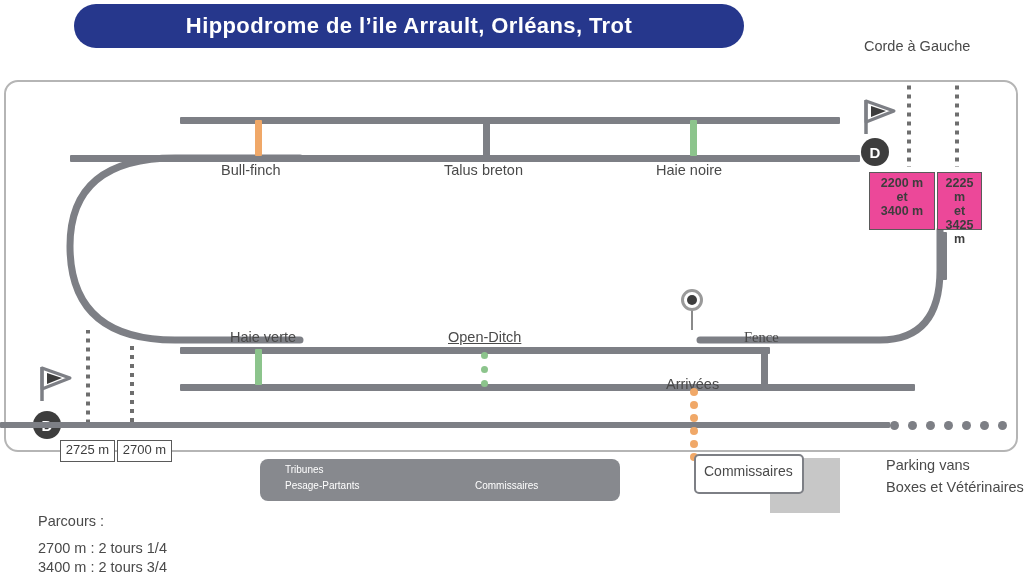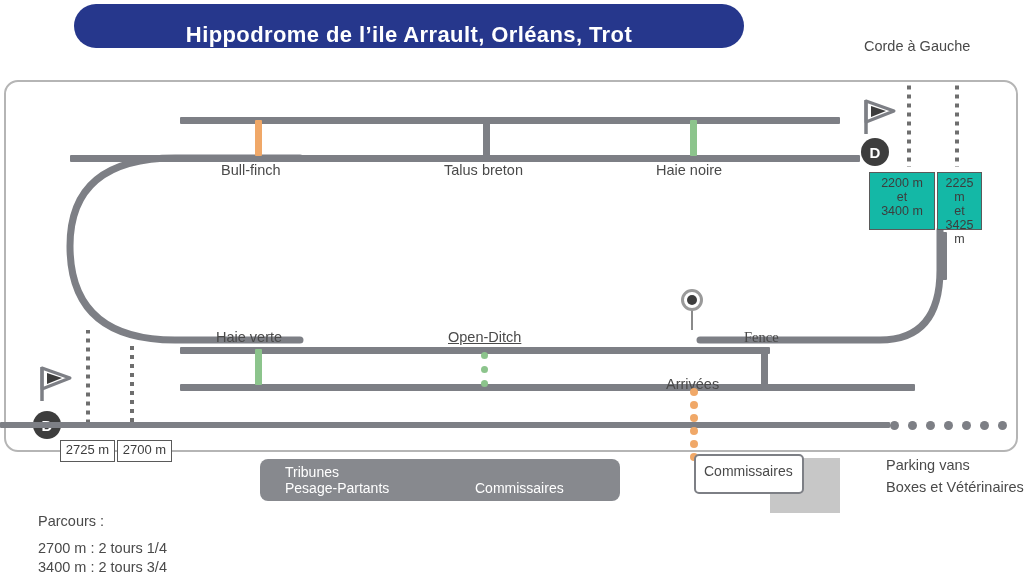--- a/index.html
+++ b/index.html
@@ -22,21 +22,21 @@
 
   
   #title-banner {
     left: 74px;
     top: 4px;
     width: 670px;
     height: 44px;
     background: #26378C;
     border-radius: 22px;
     display: flex;
-    align-items: flex-end;
+    align-items: center;
     justify-content: center;
   }
   #title-text {
     color: #ffffff;
     font-size: 22px;
     font-weight: bold;
     letter-spacing: 0.4px;
     white-space: nowrap;
   }
 
@@ -116,47 +116,48 @@
     font-size: 15px;
     font-weight: bold;
     display: flex;
     align-items: center;
     justify-content: center;
   }
 
   
   .dist-box {
     border: 1.5px solid #5a5a5a;
-    background: #14b8a6;
+    background: #ec4899;
     color: #3d3d3d;
     font-size: 12.5px;
     line-height: 14px;
     text-align: center;
     padding: 3px 4px;
     box-sizing: border-box;
     white-space: pre-line;
+    font-weight: bold;
   }
   .dist-box-sm {
     border: 1.5px solid #5a5a5a;
     background: #ffffff;
     color: #3d3d3d;
     font-size: 13px;
     line-height: 16px;
     text-align: center;
     padding: 1px 4px;
     box-sizing: border-box;
     white-space: nowrap;
   }
 
   
   .bldg {
     background: #87898E;
     border-radius: 8px;
     color: #ffffff;
-    font-size: 14px;
+    font-size: 10px;
   }
   #bldg-tribunes {
     left: 260px; top: 459px;
     width: 360px; height: 42px;
   }
   #bldg-tribunes .t1 { position: absolute; left: 25px; top: 5px; }
   #bldg-tribunes .t2 { position: absolute; left: 25px; top: 21px; }
   #bldg-tribunes .t3 { position: absolute; left: 215px; top: 21px; }
 
   #bldg-vestiaire {
@@ -257,21 +258,21 @@
 
   <div class="abs dot-green" style="left:481px; top:352px;"></div>
   <div class="abs dot-green" style="left:481px; top:366px;"></div>
   <div class="abs dot-green" style="left:481px; top:380px;"></div>
 
   <div class="abs obstacle-v obst-gray" style="left:761px; top:347px; height:44px;"></div>
 
   <div class="abs" id="arrivee-post"></div>
   <div class="abs" id="arrivee-circle"></div>
 
-  <div class="abs lbl" style="left:216px; top:329px;">Haie verte</div>
+  <div class="abs lbl" style="left:230px; top:329px;">Haie verte</div>
   <div class="abs lbl" style="left:448px; top:329px;text-decoration:underline;">Open-Ditch</div>
   <div class="abs lbl" style="left:666px; top:329px;margin-top:47px;">Arrivées</div>
   <div class="abs lbl" style="left:744px; top:329px;font-family:Liberation Serif, serif;">Fence</div>
 
   <div class="abs flag" style="left:860px; top:96px;">
     <svg width="42" height="42" viewBox="0 0 42 42">
       <path d="M6 4 L6 38" stroke="#7d7f85" stroke-width="3.5" fill="none"></path>
       <path d="M6 5 L34 15 L6 26 Z" stroke="#7d7f85" stroke-width="3" fill="none" stroke-linejoin="round"></path>
       <path d="M11 10 L26 15 L11 21 Z" fill="#3d3d3d"></path>
     </svg>

